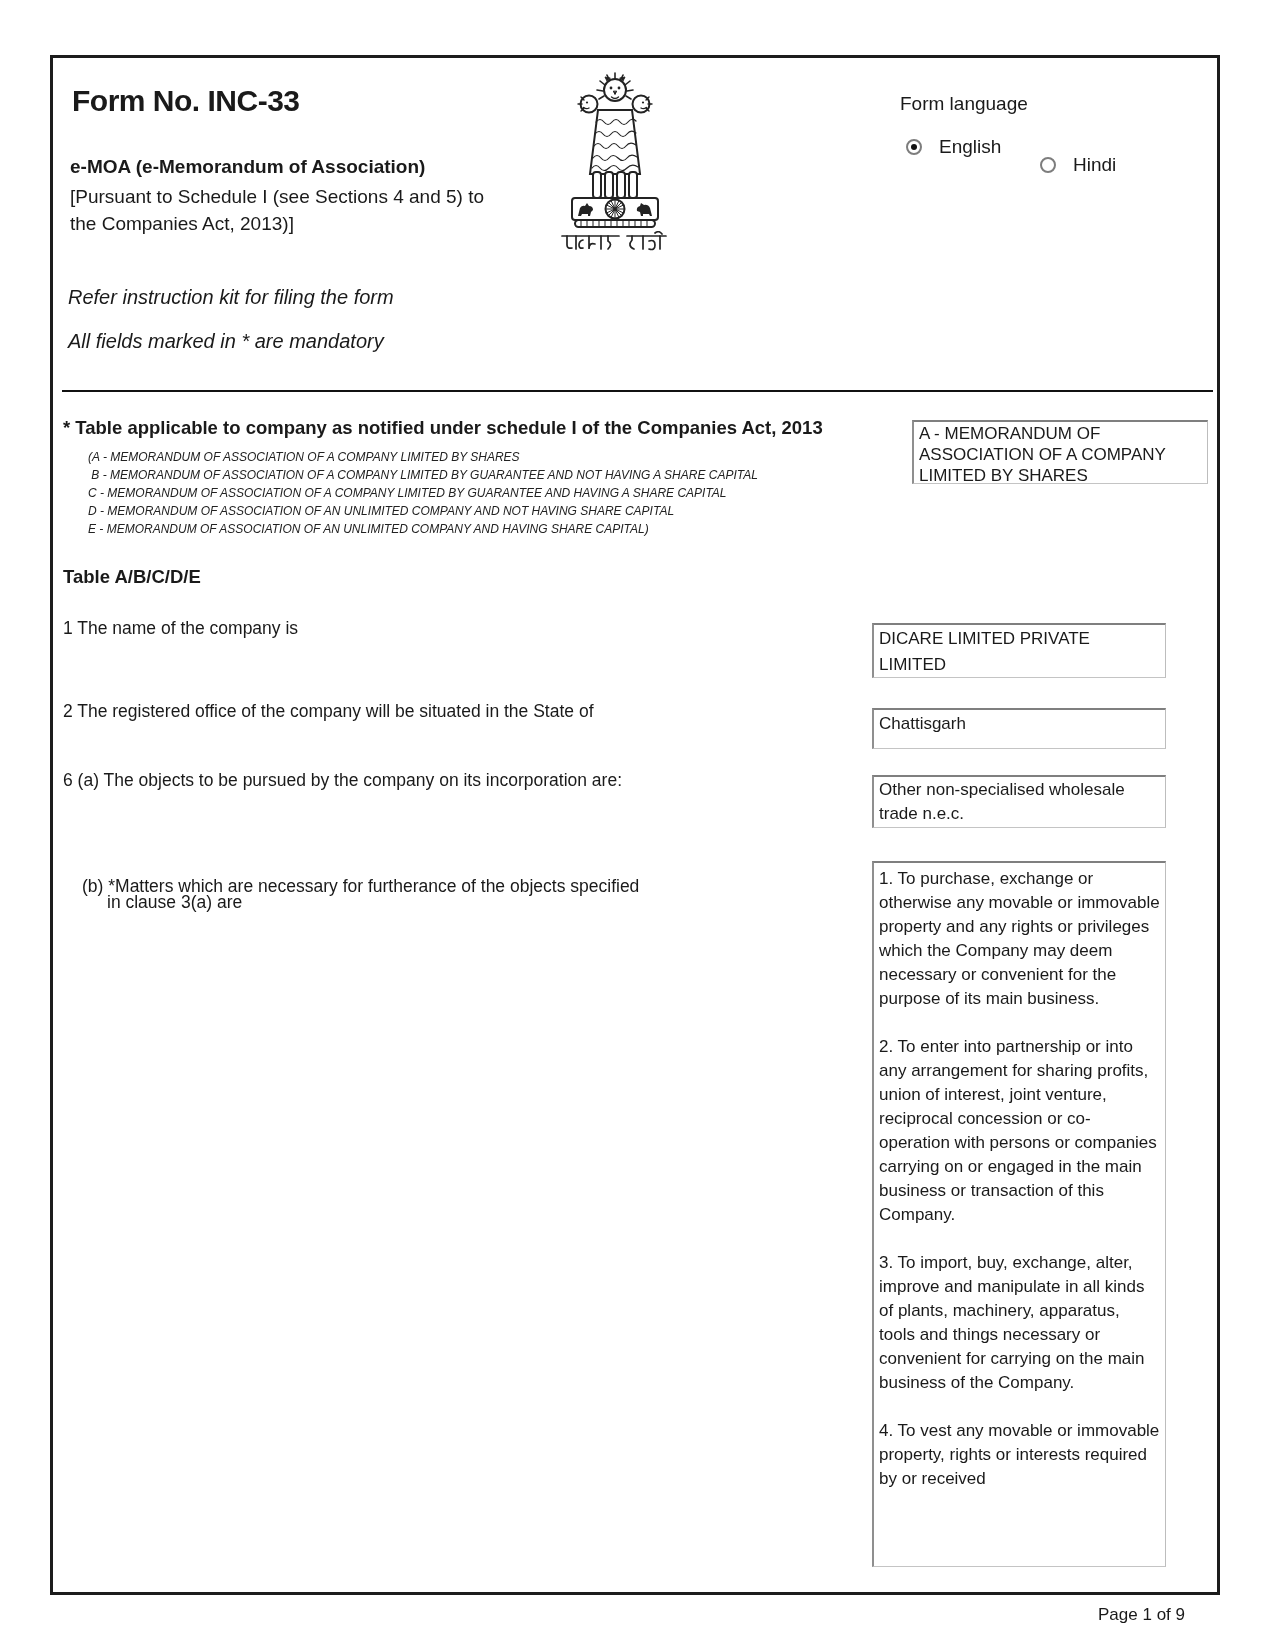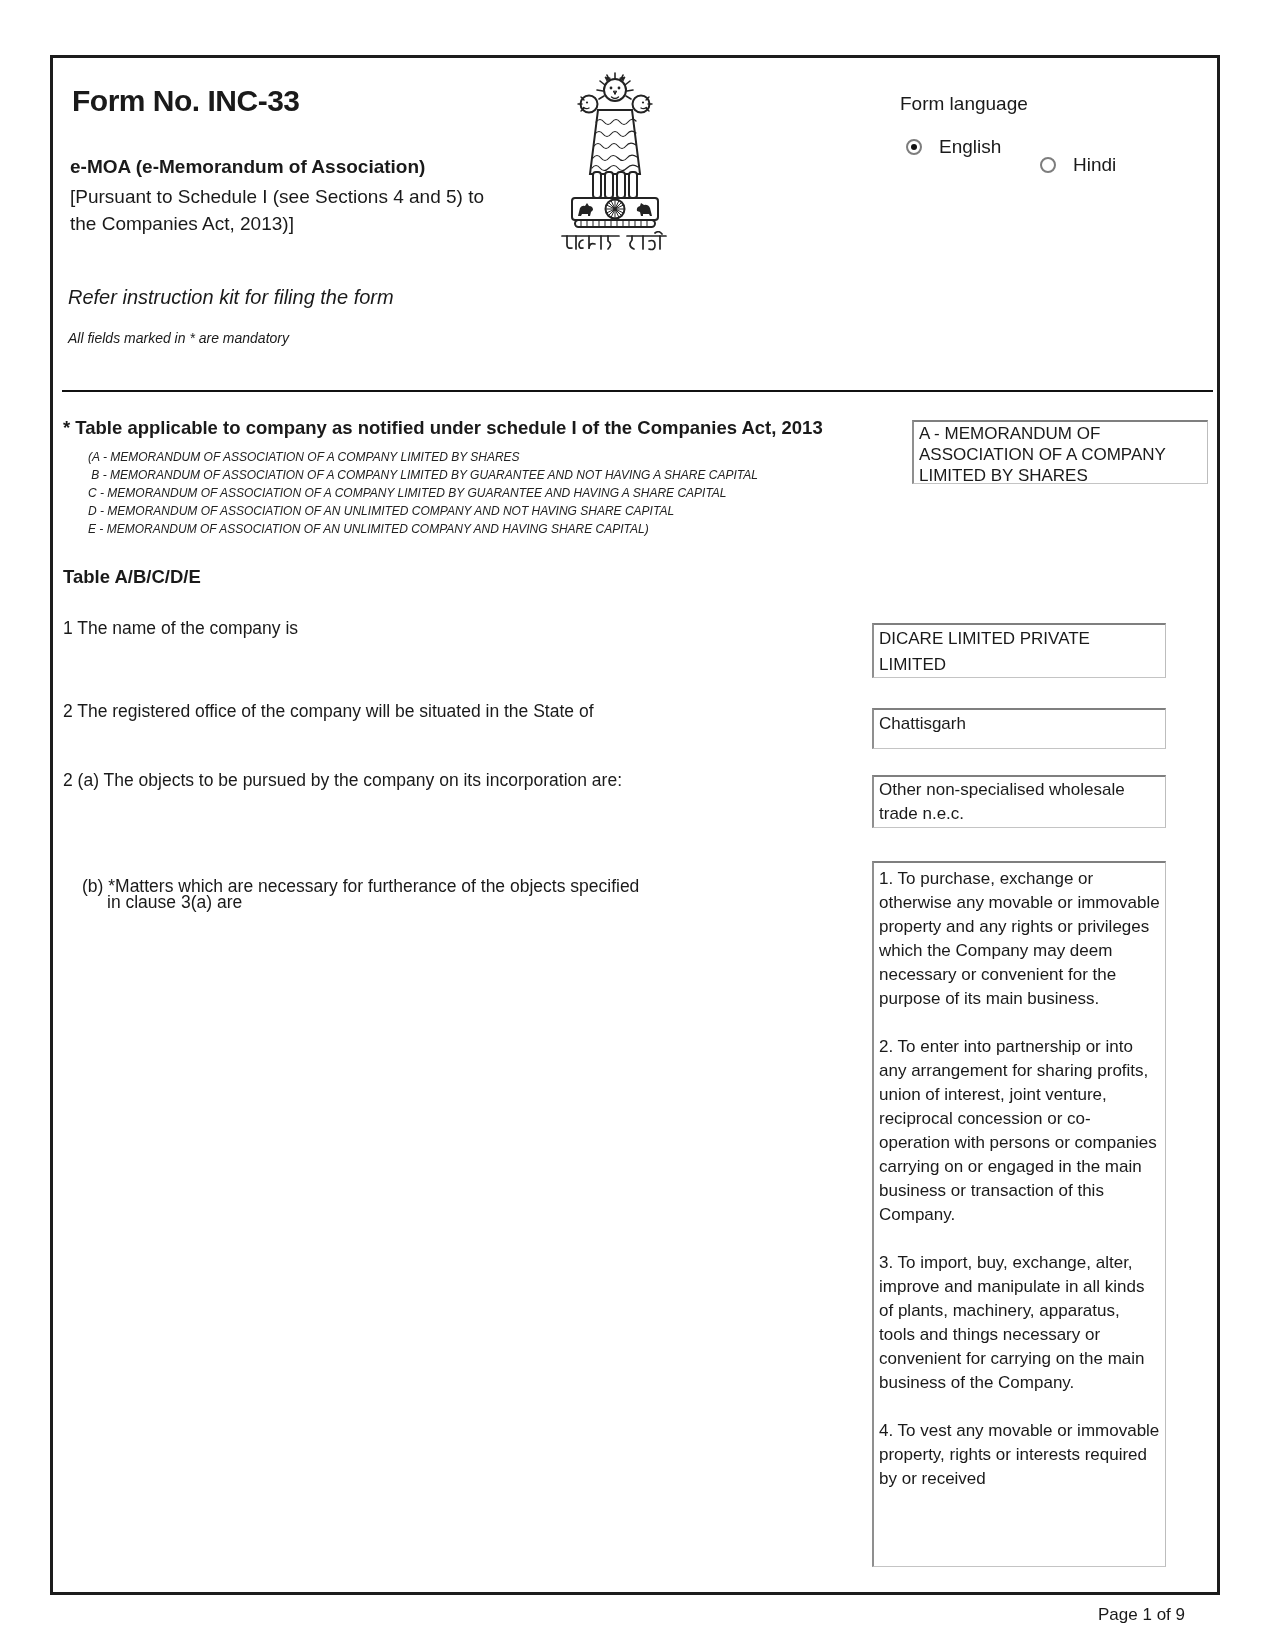--- a/index.html
+++ b/index.html
@@ -21,21 +21,21 @@
   .radio-item { display:flex; align-items:center; gap:17px; font-size:19px; }
   .radio {
     width:16px; height:16px; border-radius:50%;
     border:2px solid #7d7d7d; background:#fff; position:relative; display:inline-block;
   }
   .radio.checked::after {
     content:""; position:absolute; left:3px; top:3px; width:6px; height:6px;
     border-radius:50%; background:#111;
   }
   .it1 { left:68px; top:286px; font-size:20px; font-style:italic; }
-  .it2 { left:68px; top:330px; font-size:14px; font-style:italic; }
+  .it2 { left:68px; top:330px; font-size:20px; font-style:italic; }
   .hrule { left:62px; top:390px; width:1151px; height:2px; background:#111; }
   .tbl-heading { left:63px; top:417px; font-size:18.5px; font-weight:bold; width:800px; }
   .opt { left:88px; font-size:12px; font-style:italic; font-weight:500; white-space:pre; color:#222; }
   .inbox {
     background:#fff; font-size:17px; overflow:hidden; padding:1px 5px;
     border-style:solid; border-width:2px 1px 1px 2px;
     border-color:#7f7f7f #bdbdbd #c4c4c4 #8f8f8f;
     white-space:pre-wrap;
   }
   .box-amemo { left:912px; top:420px; width:296px; height:64px; line-height:21px; }
@@ -196,21 +196,21 @@
 <div class="abs inbox box-amemo">A - MEMORANDUM OF ASSOCIATION OF A COMPANY LIMITED BY SHARES</div>
 
 <div class="abs tbl-label">Table A/B/C/D/E</div>
 
 <div class="abs q-label q1">1 The name of the company is</div>
 <div class="abs inbox box1">DICARE LIMITED PRIVATE LIMITED</div>
 
 <div class="abs q-label q2">2 The registered office of the company will be situated in the State of</div>
 <div class="abs inbox box2">Chattisgarh</div>
 
-<div class="abs q-label q3">2 (a) The objects to be pursued by the company on its incorporation are:</div>
+<div class="abs q-label q3">6 (a) The objects to be pursued by the company on its incorporation are:</div>
 <div class="abs inbox box3">Other non-specialised wholesale trade n.e.c.</div>
 
 <div class="abs q-label q3b1">(b) *Matters which are necessary for furtherance of the objects specified</div>
 <div class="abs q-label q3b2">in clause 3(a) are</div>
 <div class="abs inbox box3b">1. To purchase, exchange or otherwise any movable or immovable property and any rights or privileges which the Company may deem necessary or convenient for the purpose of its main business.
 
 2. To enter into partnership or into any arrangement for sharing profits, union of interest, joint venture, reciprocal concession or co-operation with persons or companies carrying on or engaged in the main business or transaction of this Company.
 
 3. To import, buy, exchange, alter, improve and manipulate in all kinds of plants, machinery, apparatus, tools and things necessary or convenient for carrying on the main business of the Company.
 

